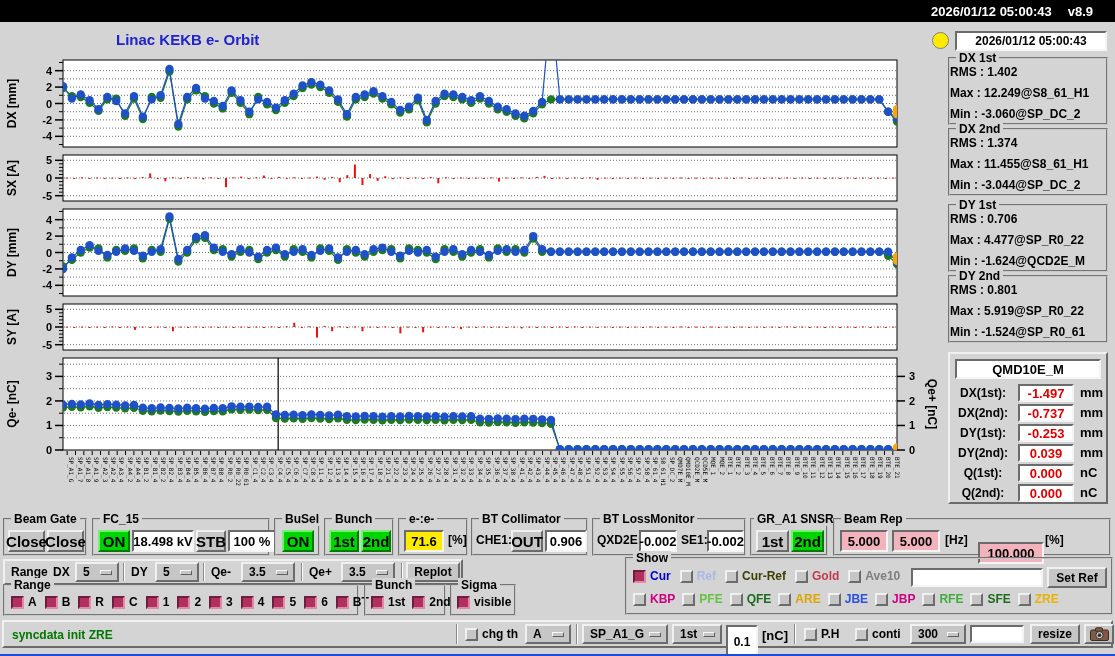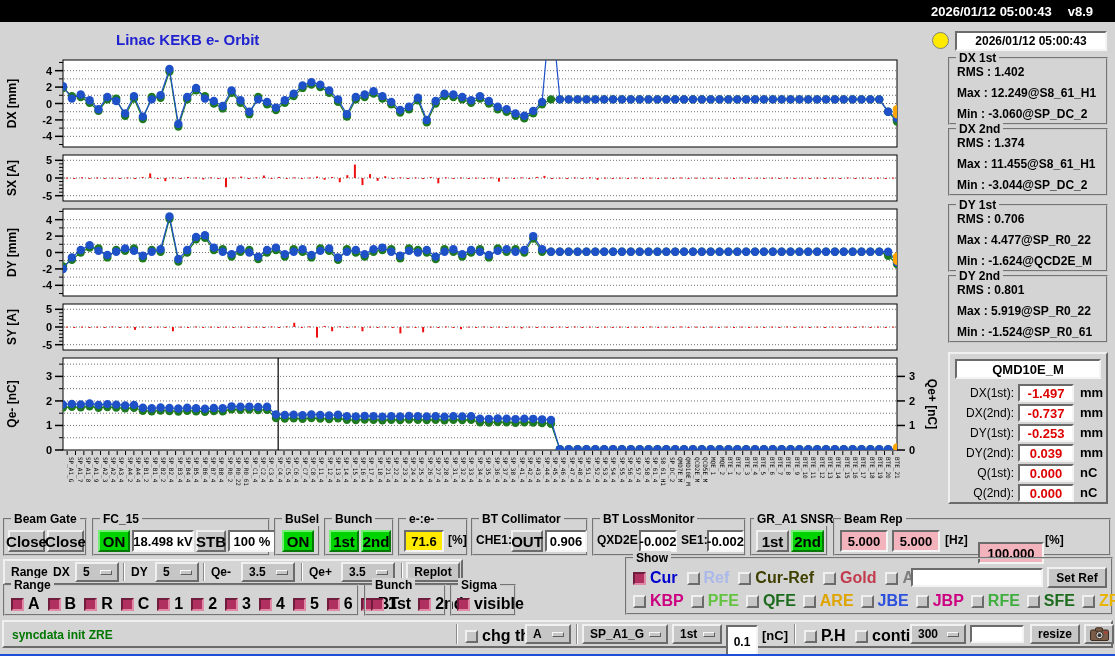--- a/index.html
+++ b/index.html
@@ -19,27 +19,27 @@
 .field.pink{background:#f2b3bc}
 .field.yellow{background:#ffea00}
 .lab{position:absolute;font-weight:bold;font-size:12px;white-space:nowrap}
 .opt{position:absolute;display:flex;align-items:center;justify-content:space-between;background:#c6c6c6;border-top:2px solid #f0f0f0;border-left:2px solid #f0f0f0;border-bottom:2px solid #6b6b6b;border-right:2px solid #6b6b6b;font-weight:bold;font-size:12px;padding:0 5px 0 6px}
 .dash{width:12px;height:5px;background:#c6c6c6;border-top:1px solid #f8f8f8;border-left:1px solid #f8f8f8;border-bottom:1px solid #5e5e5e;border-right:1px solid #5e5e5e;flex:none}
 .vsep{position:absolute;width:2px;top:2px;bottom:2px;border-left:1px solid #8a8a8a;border-right:1px solid #fff}
 .panel{position:absolute;background:#d4d4d4;border-top:2px solid #f0f0f0;border-left:2px solid #f0f0f0;border-bottom:2px solid #6b6b6b;border-right:2px solid #6b6b6b}
 .cbitem{display:inline-flex;align-items:center;gap:4px}
 .cb{width:13px;height:13px;flex:none;background:#c6c6c6;border-top:2px solid #f0f0f0;border-left:2px solid #f0f0f0;border-bottom:2px solid #6b6b6b;border-right:2px solid #6b6b6b}
 .cb.on{background:#b03060;border-top-color:#6e1e3c;border-left-color:#6e1e3c;border-bottom-color:#e08aa8;border-right-color:#e08aa8}
-.cblab{font-weight:bold;font-size:16px;white-space:nowrap}
+.cblab{font-weight:bold;font-size:12px;white-space:nowrap}
 .checks{position:absolute;display:flex;align-items:center}
-.statline{padding-left:7px;font-weight:bold;font-size:12px;line-height:21px;white-space:nowrap}
+.statline{font-weight:bold;font-size:12px;line-height:21px;white-space:nowrap}
 .statline:first-of-type{padding-top:3px}
 .circle{position:absolute;width:17px;height:17px;border-radius:50%;background:#ffea00;border:1px solid #808080}
 #timefield{justify-content:center;font-size:12px}
-.qmdlab{position:absolute;font-weight:normal;font-size:12px;text-align:right;white-space:nowrap}
+.qmdlab{position:absolute;font-weight:bold;font-size:12px;text-align:center;white-space:nowrap}
 .qmdval{color:#dd0000;font-size:13px}
 .qmdunit{position:absolute;font-weight:bold;font-size:13px}
 #statusmsg{color:#007700}
 </style>
 </head>
 <body>
 
 <div id="app">
 
   <div id="topbar">

